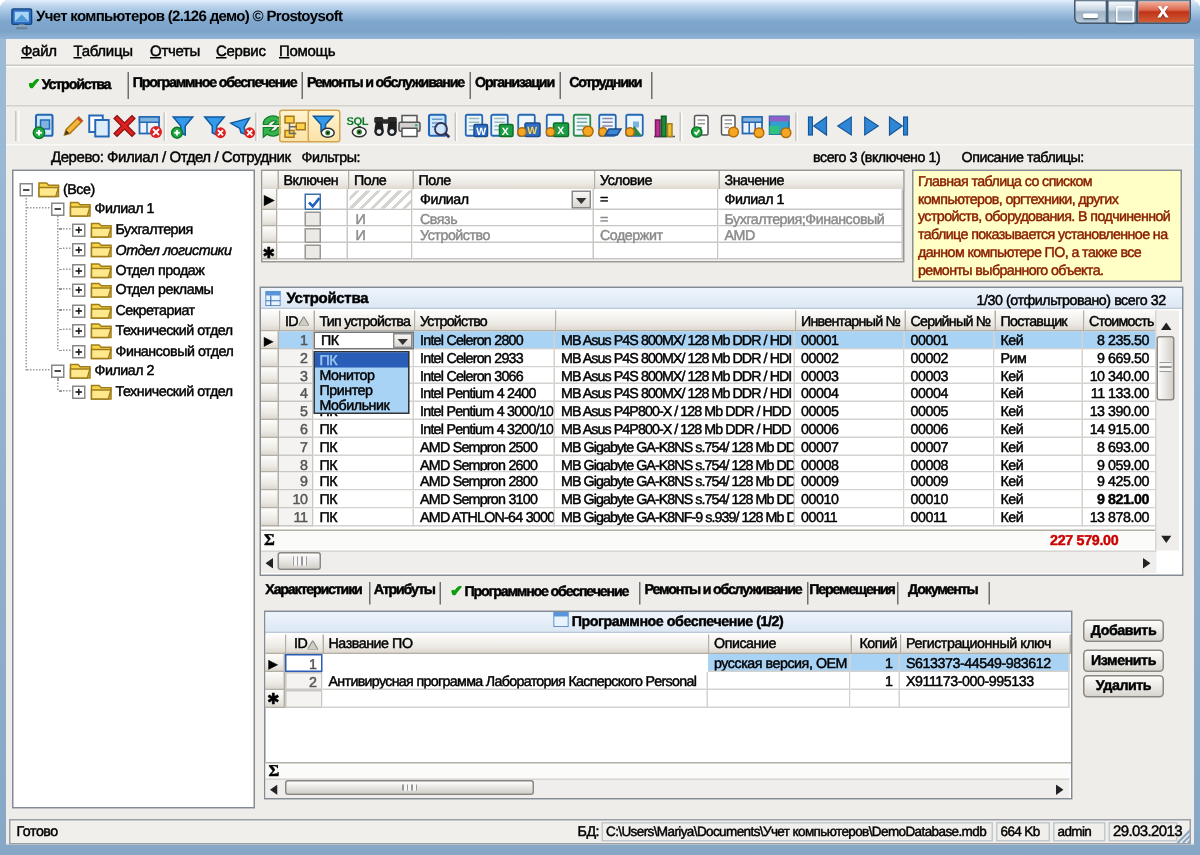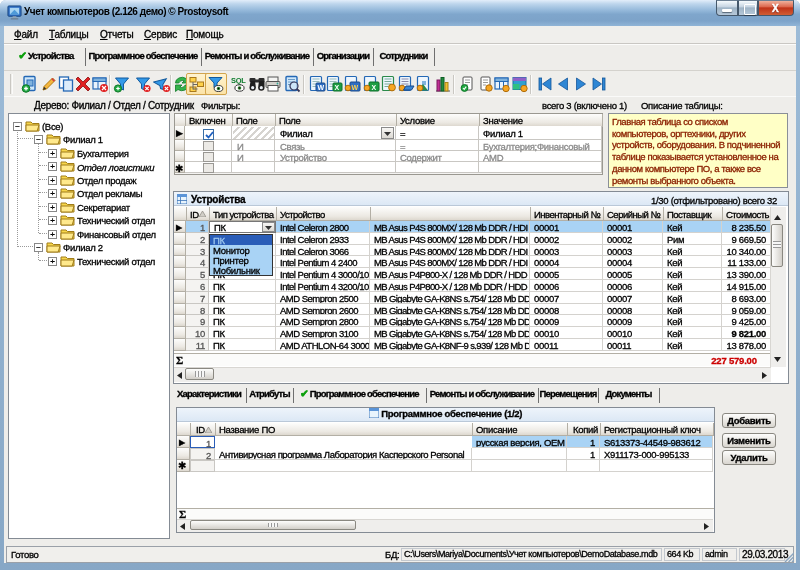--- a/index.html
+++ b/index.html
@@ -591,21 +591,21 @@
 <div class="a nw" style="left:209px;top:339.0px;width:67px;height:11.8px;background:#fff;border-right:1px solid #d4d2ce;border-bottom:1px solid #d4d2ce;padding:1px 2px 0 4px;overflow:hidden;">ПК</div>
 <div class="a nw" style="left:276px;top:339.0px;width:94px;height:11.8px;background:#fff;border-right:1px solid #d4d2ce;border-bottom:1px solid #d4d2ce;padding:1px 2px 0 4px;letter-spacing:-0.5px;overflow:hidden;">AMD ATHLON-64 3000</div>
 <div class="a nw" style="left:370px;top:339.0px;width:160px;height:11.8px;background:#fff;border-right:1px solid #d4d2ce;border-bottom:1px solid #d4d2ce;padding:1px 2px 0 4px;letter-spacing:-0.62px;overflow:hidden;">MB Gigabyte GA-K8NF-9 s.939/ 128 Mb D</div>
 <div class="a nw" style="left:530px;top:339.0px;width:73px;height:11.8px;background:#fff;border-right:1px solid #d4d2ce;border-bottom:1px solid #d4d2ce;padding:1px 2px 0 4px;overflow:hidden;">00011</div>
 <div class="a nw" style="left:603px;top:339.0px;width:60px;height:11.8px;background:#fff;border-right:1px solid #d4d2ce;border-bottom:1px solid #d4d2ce;padding:1px 2px 0 4px;overflow:hidden;">00011</div>
 <div class="a nw" style="left:663px;top:339.0px;width:59px;height:11.8px;background:#fff;border-right:1px solid #d4d2ce;border-bottom:1px solid #d4d2ce;padding:1px 2px 0 4px;overflow:hidden;">Кей</div>
 <div class="a nw" style="left:722px;top:339.0px;width:49px;height:11.8px;background:#fff;border-right:1px solid #d4d2ce;border-bottom:1px solid #d4d2ce;padding:1px 2px 0 4px;text-align:right;padding-right:4px;overflow:hidden;">13 878.00</div>
 <span class="a" style="left:176px;top:223px;font-size:8px;">▶</span>
 <div class="a" style="left:174px;top:353px;width:597px;height:13px;background:#fbfbfa;border-top:1px solid #b3afa5;"></div>
 <span class="a" style="left:176px;top:354px;font-weight:bold;font-size:11px;font-family:'Liberation Serif',serif;">Σ</span>
-<div class="a nw" style="left:700px;top:355px;width:68px;text-align:center;color:#cc0000;font-weight:bold;letter-spacing:-0.2px;">227 579.00</div>
+<div class="a nw" style="left:700px;top:355px;width:68px;text-align:left;color:#cc0000;font-weight:bold;letter-spacing:-0.2px;">227 579.00</div>
 <div class="a" style="left:174px;top:367px;width:597px;height:15px;background:#efeeec;border-top:1px solid #d8d6d2;"></div>
 <svg class="a" style="left:177px;top:371.5px" width="5" height="7" viewBox="0 0 5 7">
       <path d="M5 0 L0 3.5 L5 7Z" fill="#222"></path>
     </svg>
 <div class="a" style="left:185px;top:368px;width:29px;height:12px;background:linear-gradient(180deg,#fdfdfc,#e4e2de 60%,#d2cfc9);border:1px solid #8a8881;border-radius:2px;"></div>
 <div class="a" style="left:194.5px;top:371px;width:10px;height:6px;background:repeating-linear-gradient(90deg,#999 0,#999 1px,#f6f6f6 1px,#f6f6f6 3px);"></div>
 <svg class="a" style="left:762px;top:371.5px" width="5" height="7" viewBox="0 0 5 7">
       <path d="M0 0 L5 3.5 L0 7Z" fill="#222"></path>
     </svg>
 <div class="a" style="left:770px;top:207px;width:16px;height:160px;background:#efeeec;border-left:1px solid #d8d6d2;"></div>

